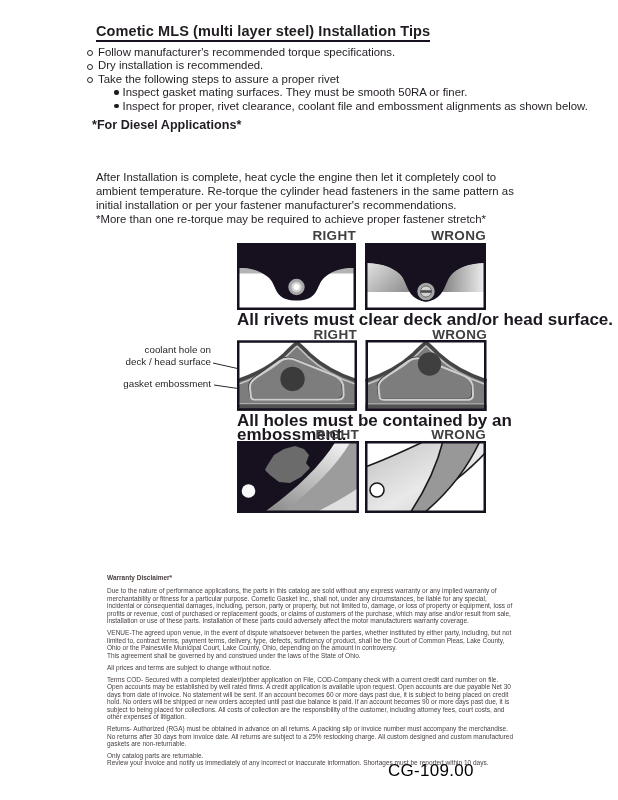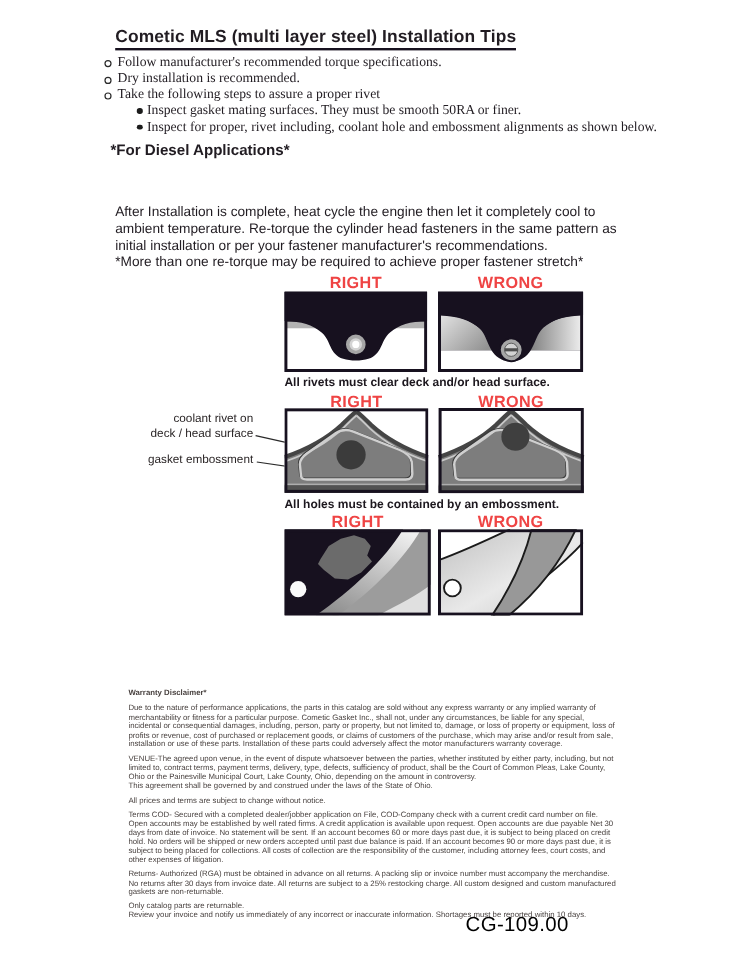--- a/index.html
+++ b/index.html
@@ -6,31 +6,31 @@
   .page{
     position:relative;width:618px;height:800px;background:#ffffff;
     font-family:"Liberation Sans","DejaVu Sans",sans-serif;color:#211c22;overflow:hidden;
   }
   .abs{position:absolute;}
   .title{
     left:96px;top:23px;font-size:14.5px;font-weight:bold;
     border-bottom:2px solid #17111f;padding-bottom:1px;letter-spacing:0.1px;
   }
   .bullets{left:87px;top:46px;font-size:11.4px;line-height:13.4px;}
-  .brow{display:flex;align-items:flex-start;font-family:Liberation Serif, serif;}
+  .brow{display:flex;align-items:flex-start;}
   .ob{flex:0 0 auto;width:4px;height:4px;border:1px solid #2a2a2a;border-radius:50%;margin:4.4px 5px 0 0;}
   .sub{margin-left:27px;}
   .fb{flex:0 0 auto;width:4.5px;height:4.5px;background:#1c1c1c;border-radius:50%;margin:4.2px 4px 0 0;}
   .h2{left:92px;top:118px;font-size:12.6px;font-weight:bold;}
   .para{left:96px;width:424px;font-size:11.4px;line-height:13.9px;}
   .p1{top:137px;}
   .p2{top:171px;}
   .note{top:213px;}
-  .dlabel{font-size:13.5px;font-weight:bold;letter-spacing:0.3px;text-align:center;color:#ef4444;}
-  .caption{font-size:10px;font-weight:bold;line-height:13.5px;color:#1d181f;}
+  .dlabel{font-size:13.5px;font-weight:bold;letter-spacing:0.3px;text-align:right;color:#404040;}
+  .caption{font-size:17px;font-weight:bold;line-height:13.5px;color:#1d181f;}
   .ann{font-size:9.8px;color:#2a2526;line-height:11.8px;}
   .annr{text-align:right;}
   .imgbox{display:block;}
   .legal{left:107px;top:574px;width:407px;font-size:6.5px;line-height:7.45px;color:#463f3d;}
   .legal p{margin:0 0 4.6px 0;}
   .legal p.tight{margin:0;}
   .legal .lhead{font-weight:bold;margin-bottom:6px;}
   .pageno{left:388px;top:761px;font-size:17px;color:#000000;letter-spacing:0.3px;}
 </style>
 </head>
@@ -52,21 +52,21 @@
     <div class="brow">
         <span class="ob"></span>
         <span>Take the following steps to assure a proper rivet</span>
       </div>
     <div class="brow sub">
         <span class="fb"></span>
         <span>Inspect gasket mating surfaces.  They must be smooth 50RA or finer.</span>
       </div>
     <div class="brow sub">
         <span class="fb"></span>
-        <span>Inspect for proper, rivet including, coolant hole and embossment alignments as shown below.</span>
+        <span>Inspect for proper, rivet clearance, coolant file and embossment alignments as shown below.</span>
       </div>
   </div>
 
   <div class="abs h2">*For Diesel Applications*</div>
   <div class="abs para p2">After Installation is complete, heat cycle the engine then let it completely cool to ambient temperature. Re-torque the cylinder head fasteners in the same pattern as initial installation or per your fastener manufacturer's recommendations.</div>
   <div class="abs para note">*More than one re-torque may be required to achieve proper fastener stretch*</div>
 
   <div class="abs dlabel" style="left:237px;top:228px;width:119px;">RIGHT</div>
   <div class="abs dlabel" style="left:365px;top:228px;width:121px;">WRONG</div>
 
@@ -102,21 +102,21 @@
     <rect x="55.5" y="47.2" width="11" height="2.6" fill="#4e4e4e"></rect>
     <rect x="1.25" y="1.25" width="118.5" height="64.5" fill="none" stroke="#17111f" stroke-width="2.5"></rect>
   </svg>
 
   <div class="abs caption" style="left:237px;top:313px;">All rivets must clear deck and/or head surface.</div>
 
   <div class="abs dlabel" style="left:237px;top:327px;width:120px;">RIGHT</div>
   <div class="abs dlabel" style="left:365px;top:327px;width:122px;">WRONG</div>
 
   <div class="abs ann annr" style="left:96px;top:344px;width:115px;">
-    <div>coolant rivet on</div>
+    <div>coolant hole on</div>
     <div>deck / head surface</div>
   </div>
   <div class="abs ann annr" style="left:96px;top:378px;width:115px;">gasket embossment</div>
 
   <svg class="abs" style="left:210px;top:355px;" width="100" height="45" viewBox="0 0 100 45">
     <line x1="3" y1="8" x2="83" y2="26" stroke="#2a2a2a" stroke-width="1"></line>
     <line x1="4" y1="30" x2="52" y2="37" stroke="#2a2a2a" stroke-width="1"></line>
   </svg>
 
   <svg class="abs imgbox" style="left:237px;top:340px;" width="120" height="71" viewBox="0 0 121 71">

